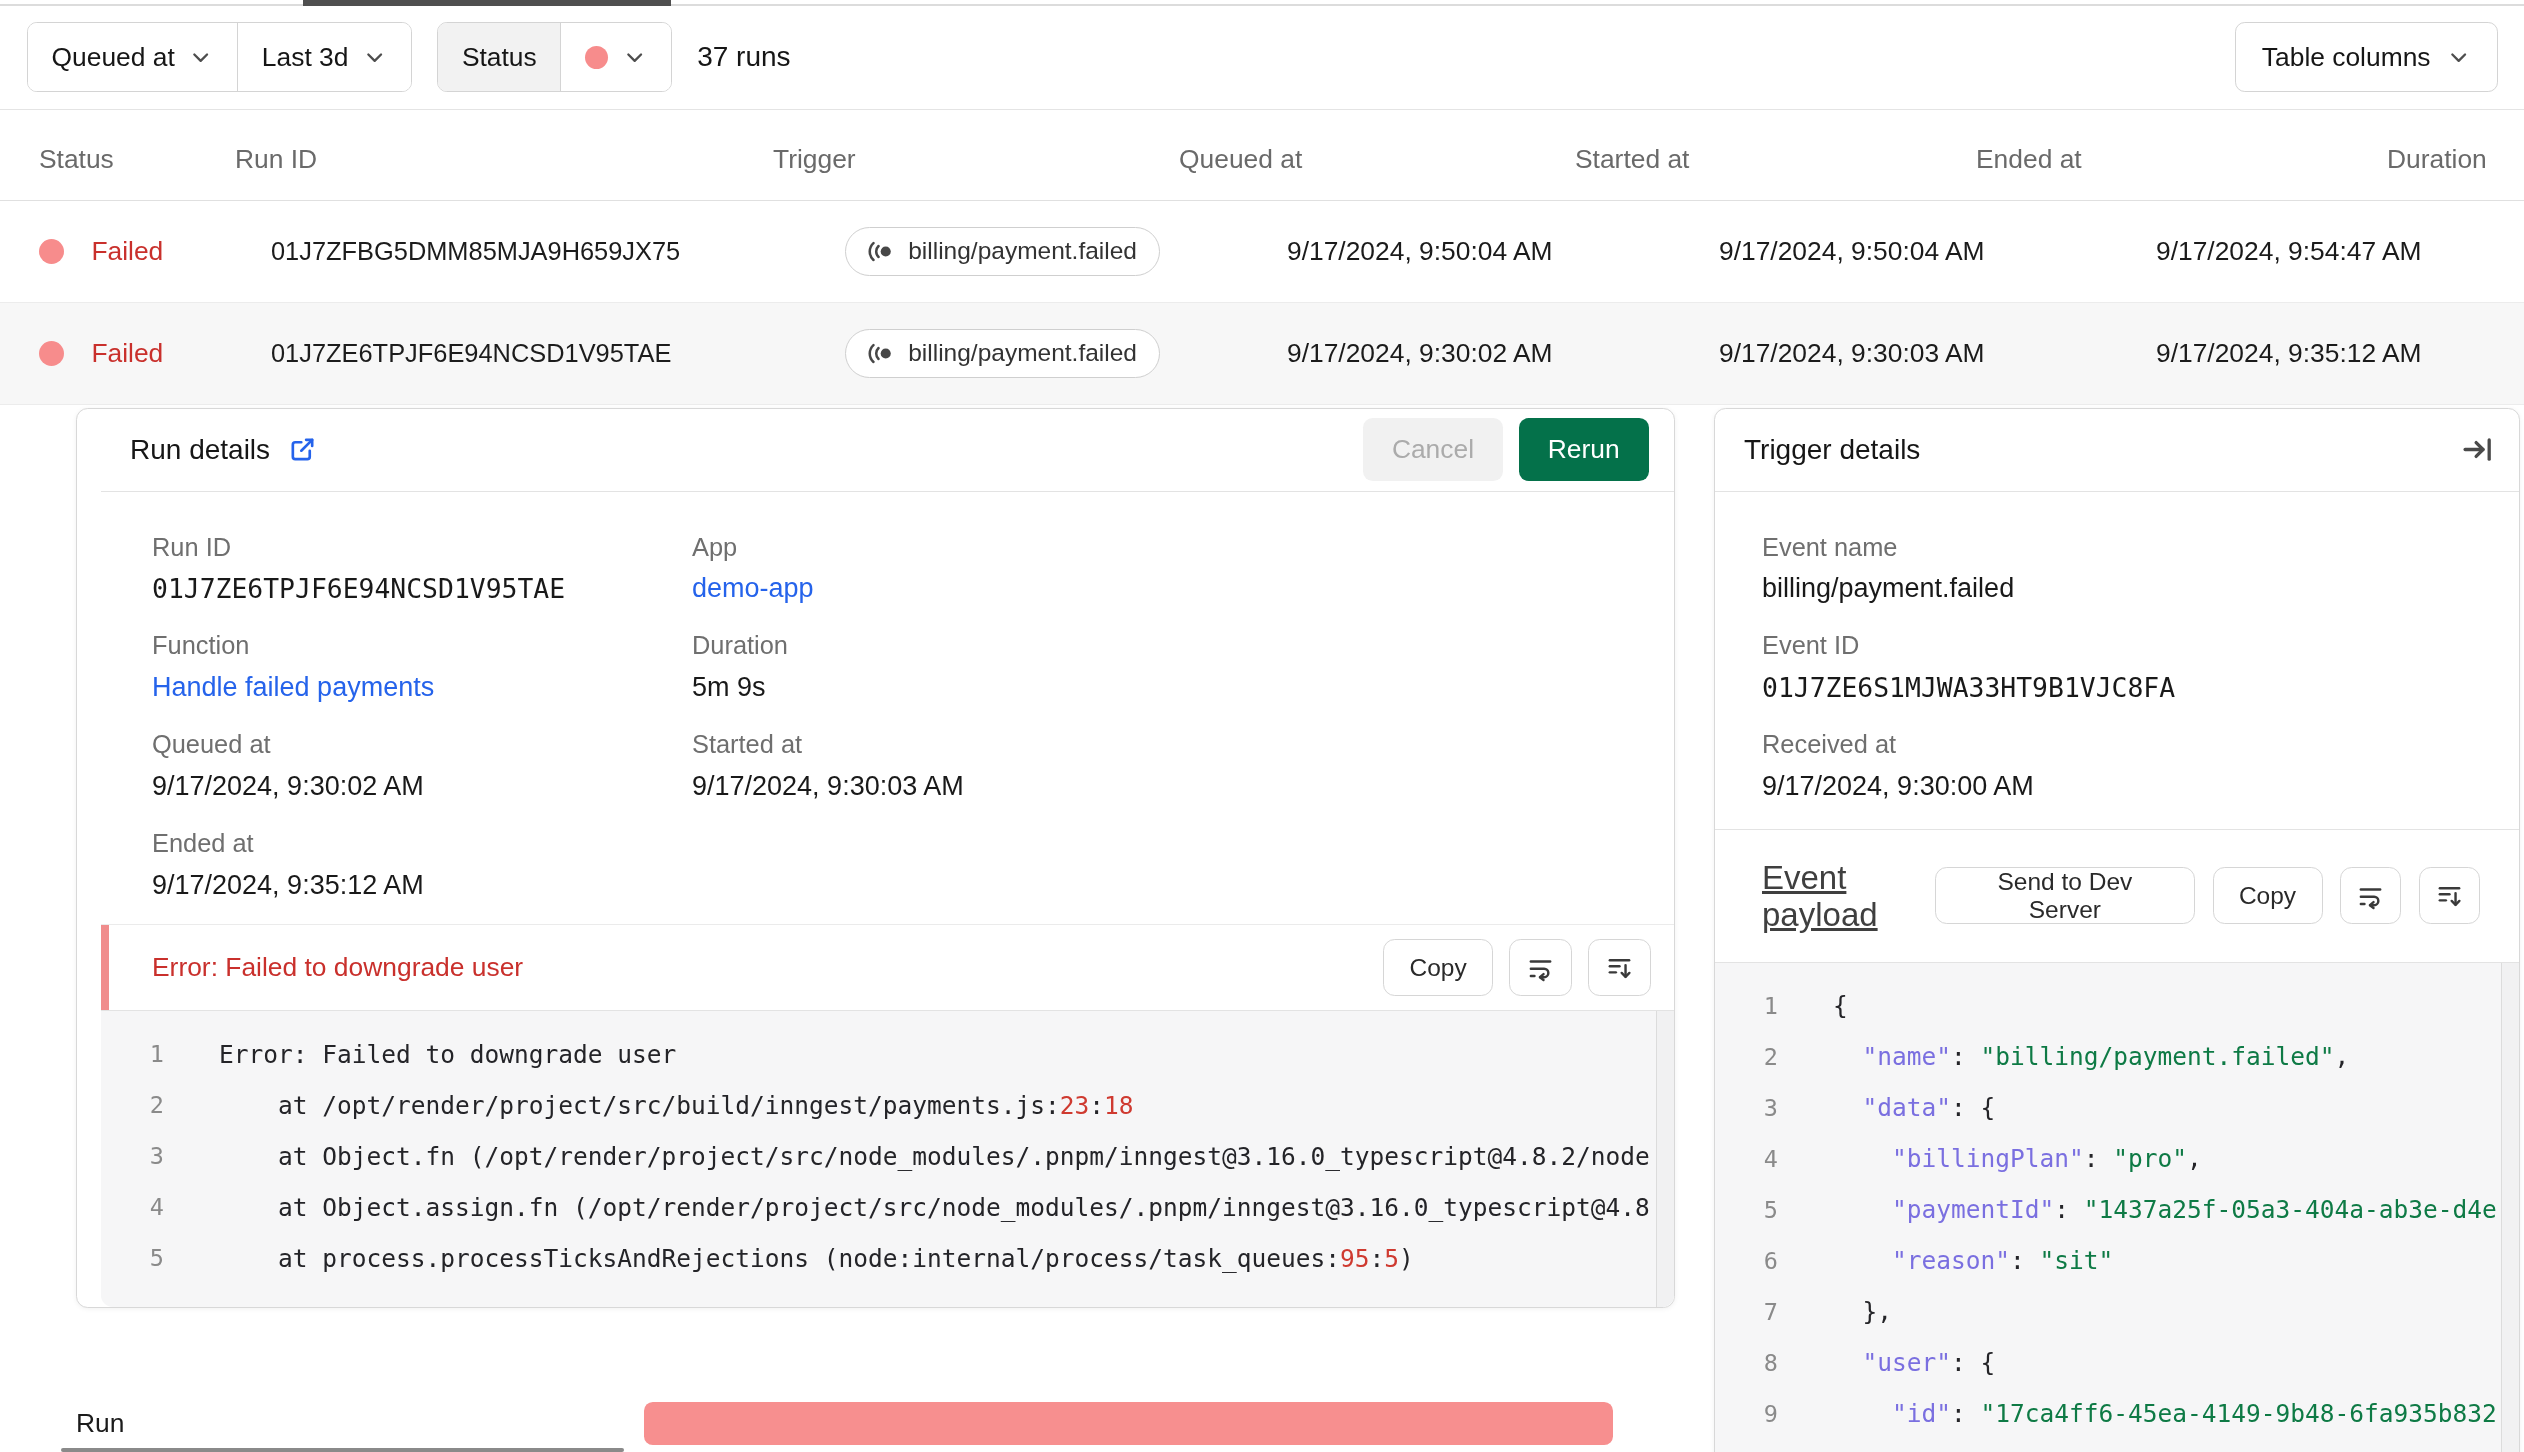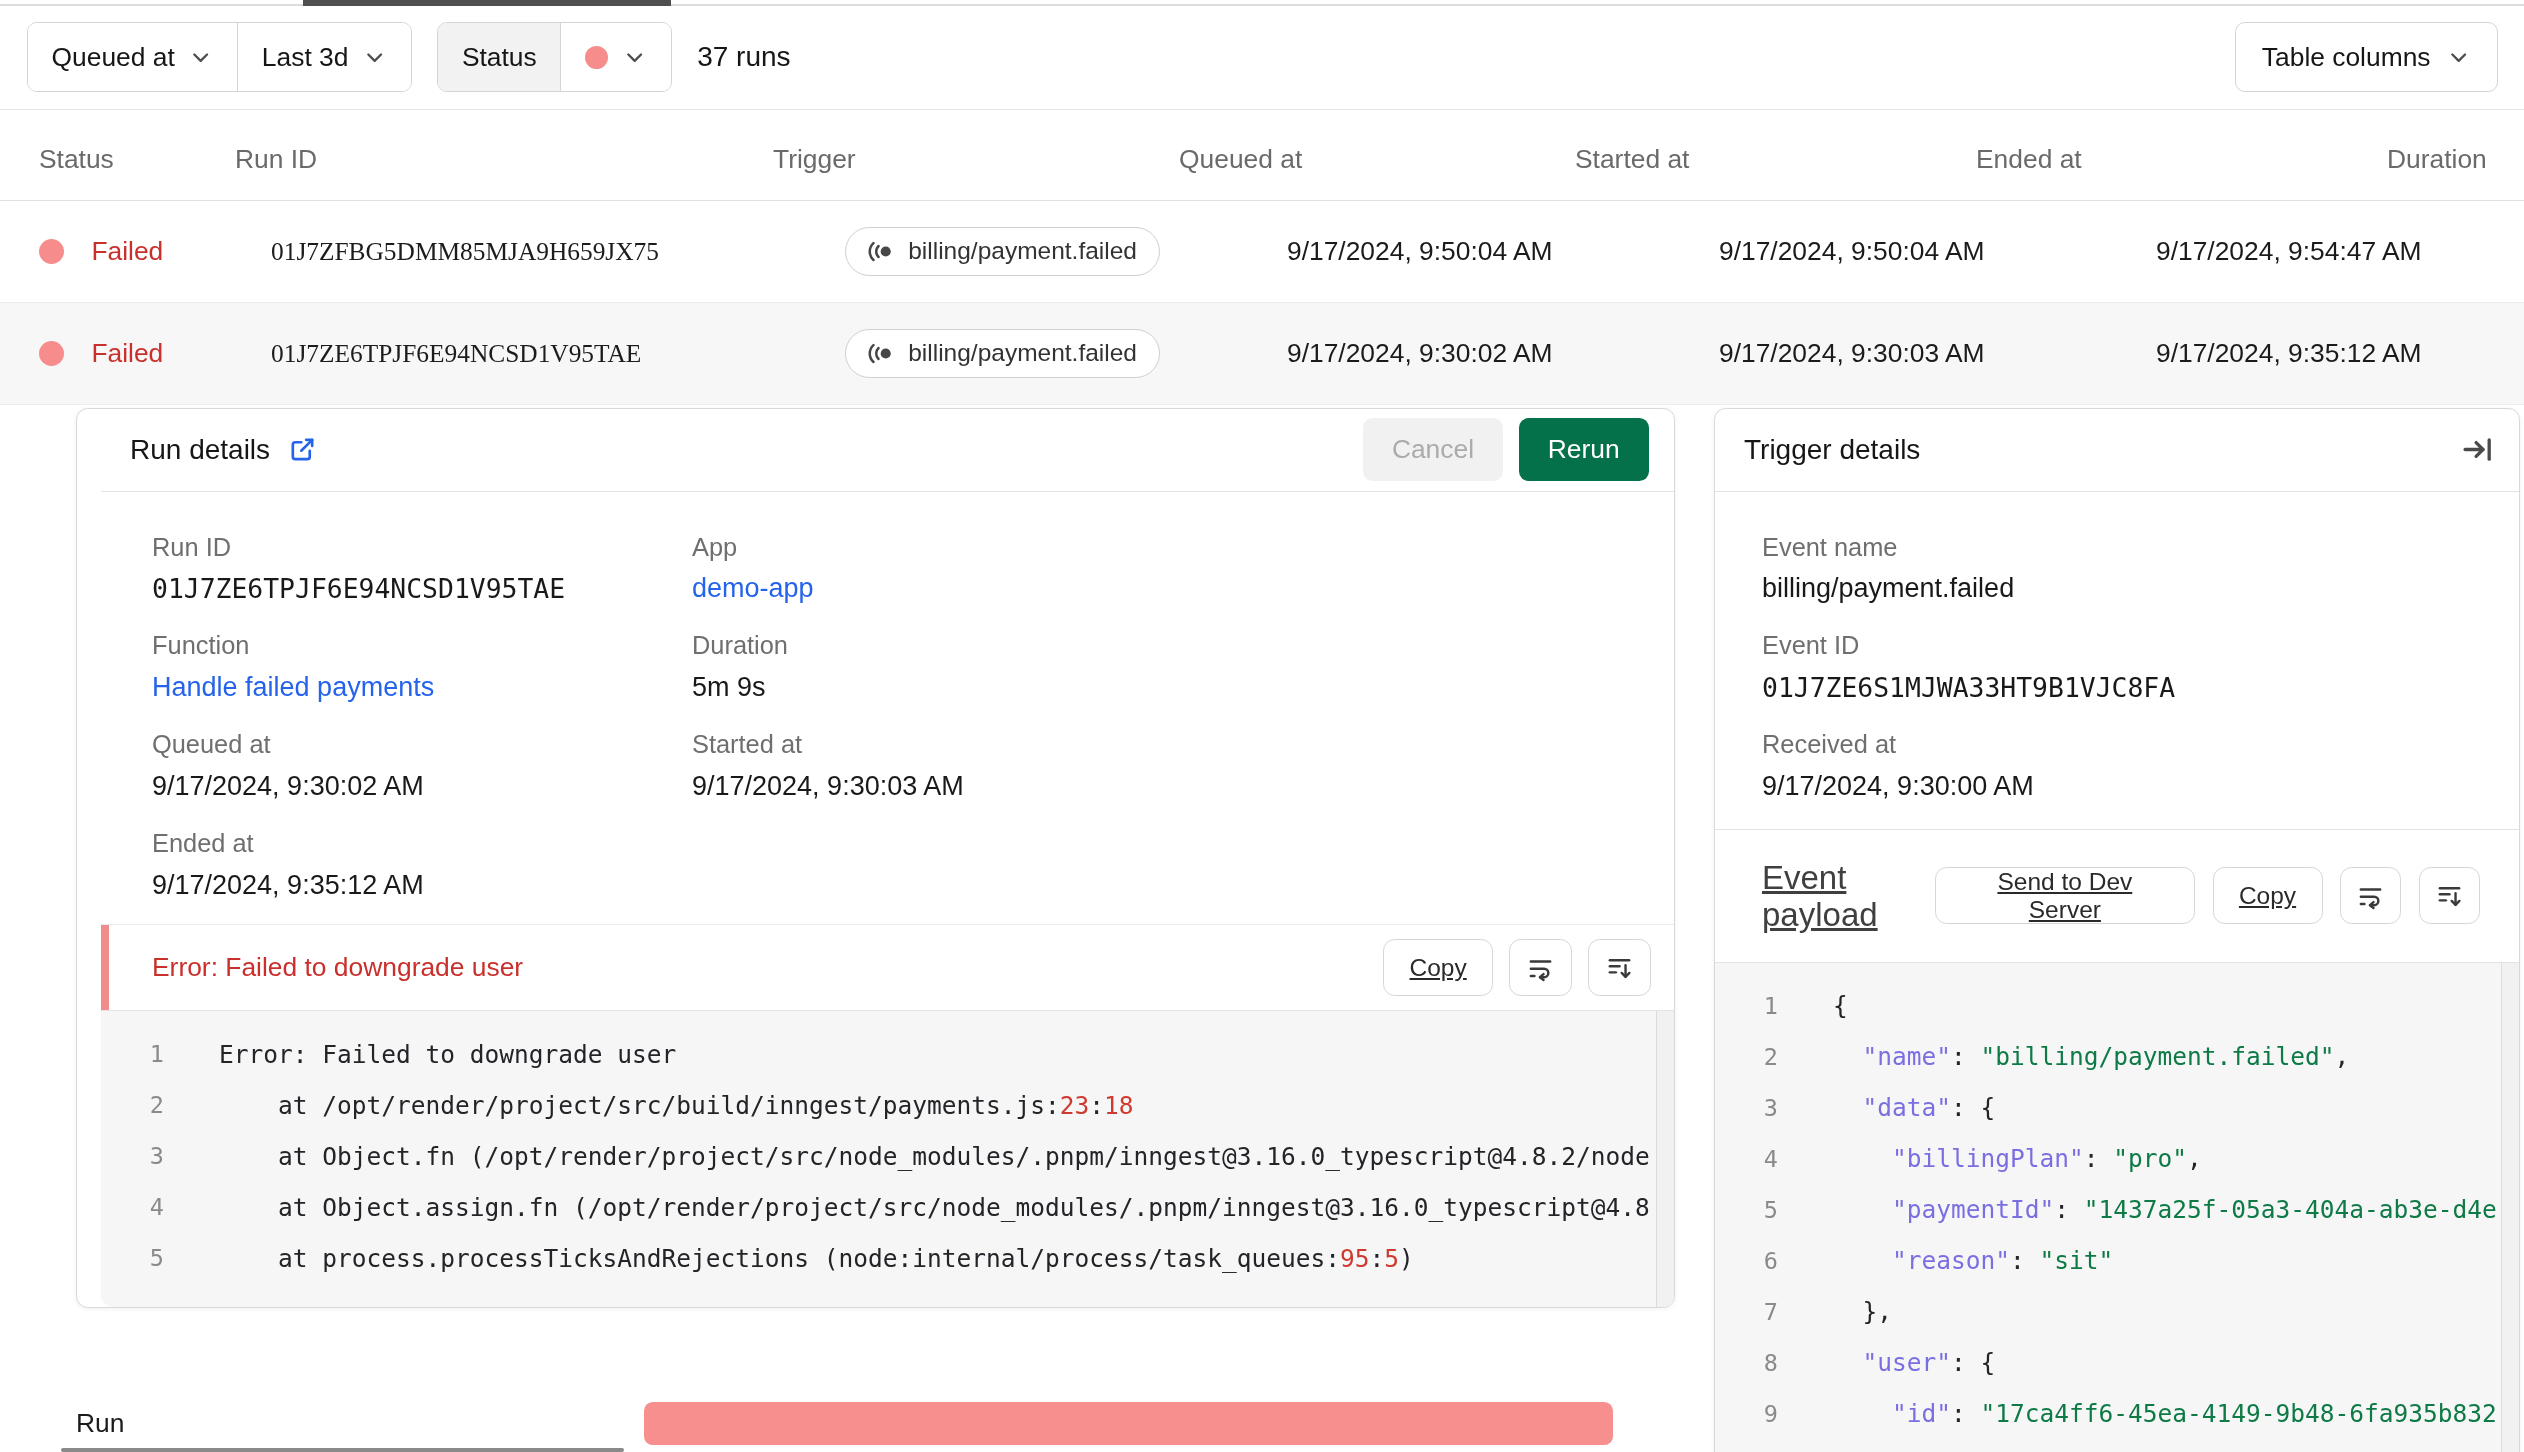--- a/index.html
+++ b/index.html
@@ -29,21 +29,21 @@
   .chev{ width:25.4px; height:25.4px; stroke:#4e4e4e; flex:none; }
 
   
   .t-row{ display:grid; grid-template-columns:196px 538px 406px 396px 401px 411px 1fr;
           align-items:center; padding:0 39px; }
   .t-head .t-row{ height:91px; border-bottom:1px solid #e0e0e0; color:#6a6a6a; font-size:26.4px; padding-top:9.8px; }
   .t-body .t-row{ height:102px; border-bottom:1px solid #ececec; font-size:26.4px; cursor:pointer; background:#fff;gap:36px; }
   .t-body .t-row.row-selected{ background:#f7f7f7; }
   .status-cell{ display:flex; align-items:center; gap:27px; color:var(--red-text,#c9302c); }
   .status-cell .dot{ width:25.4px; height:25.4px; }
-  .mono{ font-family:Liberation Serif, serif; }
+  .mono{ font-family:Liberation Sans, sans-serif; }
   .run-id-cell{ font-size:25.4px; color:#1c1c1c; }
   .badge{ display:inline-flex; align-items:center; gap:13.7px; height:49px; padding:0 21.5px;
           border:1px solid #cfcfcf; border-radius:25.4px; font-size:24.5px; color:#333; background:#fff; cursor:pointer; }
   .badge .b-icon{ display:flex; } .badge svg{ width:27px; height:27px; }
 
   
   .details{ display:flex; align-items:flex-start; gap:39px; padding:2.9px 0 0 76px; }
   .card{ border:1px solid #d8d8d8; border-radius:11.7px; background:#fff; box-shadow:0 1px 4.9px rgba(0,0,0,.06); }
   .rd{ width:1599px; flex:none;padding-left:24px; }
   .td{ width:806px; flex:none; height:1174px; overflow:hidden; }
@@ -65,21 +65,21 @@
   .f-value{ font-size:27px; color:#191919; }
   .v-mono{ font-family:"DejaVu Sans Mono", monospace; font-size:26.4px; }
   .v-link{ color:var(--blue,#2563eb); cursor:pointer; }
 
   .error-header{ position:relative; display:flex; align-items:center; height:86px;
                  padding:0 23.5px 0 51px; border-top:1px solid #ebebeb; }
   .error-stripe{ position:absolute; left:0; top:0; bottom:0; width:7.8px; background:#f08c8c; }
   .error-title{ font-size:26.4px; color:var(--red-text,#c9302c); }
   .error-actions{ margin-left:auto; display:flex; gap:15.7px; }
   .btn-copy{ height:57px; padding:0 25.4px; border:1px solid #d6d6d6; border-radius:11.7px; background:#fff;
-             font-size:24.5px; color:#2a2a2a; font-family:inherit; cursor:pointer;text-decoration:underline; }
+             font-size:24.5px; color:#2a2a2a; font-family:inherit; cursor:pointer; }
   .icon-btn{ height:57px; width:63px; border:1px solid #d6d6d6; border-radius:11.7px; background:#fff;
              display:flex; align-items:center; justify-content:center; cursor:pointer; }
   .icon-btn svg{ width:29px; height:29px; stroke:#3a3a3a; }
 
   .code-block{ position:relative; background:#f6f6f7; border-top:1px solid #e3e3e3; overflow:hidden; padding:17.6px 19.6px 23.5px 0; }
   .rd .code-block{ border-radius:0 0 11.7px 11.7px; }
   .code-line{ display:flex; align-items:center; height:51px; font-family:"DejaVu Sans Mono", monospace; font-size:24.5px; }
   .ln{ flex:none; width:63px; text-align:right; color:#8a8a8a; font-size:23.5px; }
   .code-text{ margin-left:55px; white-space:pre; }
   .c-plain{ color:#242428; } .c-num{ color:var(--code-num,#cf3a30); }

